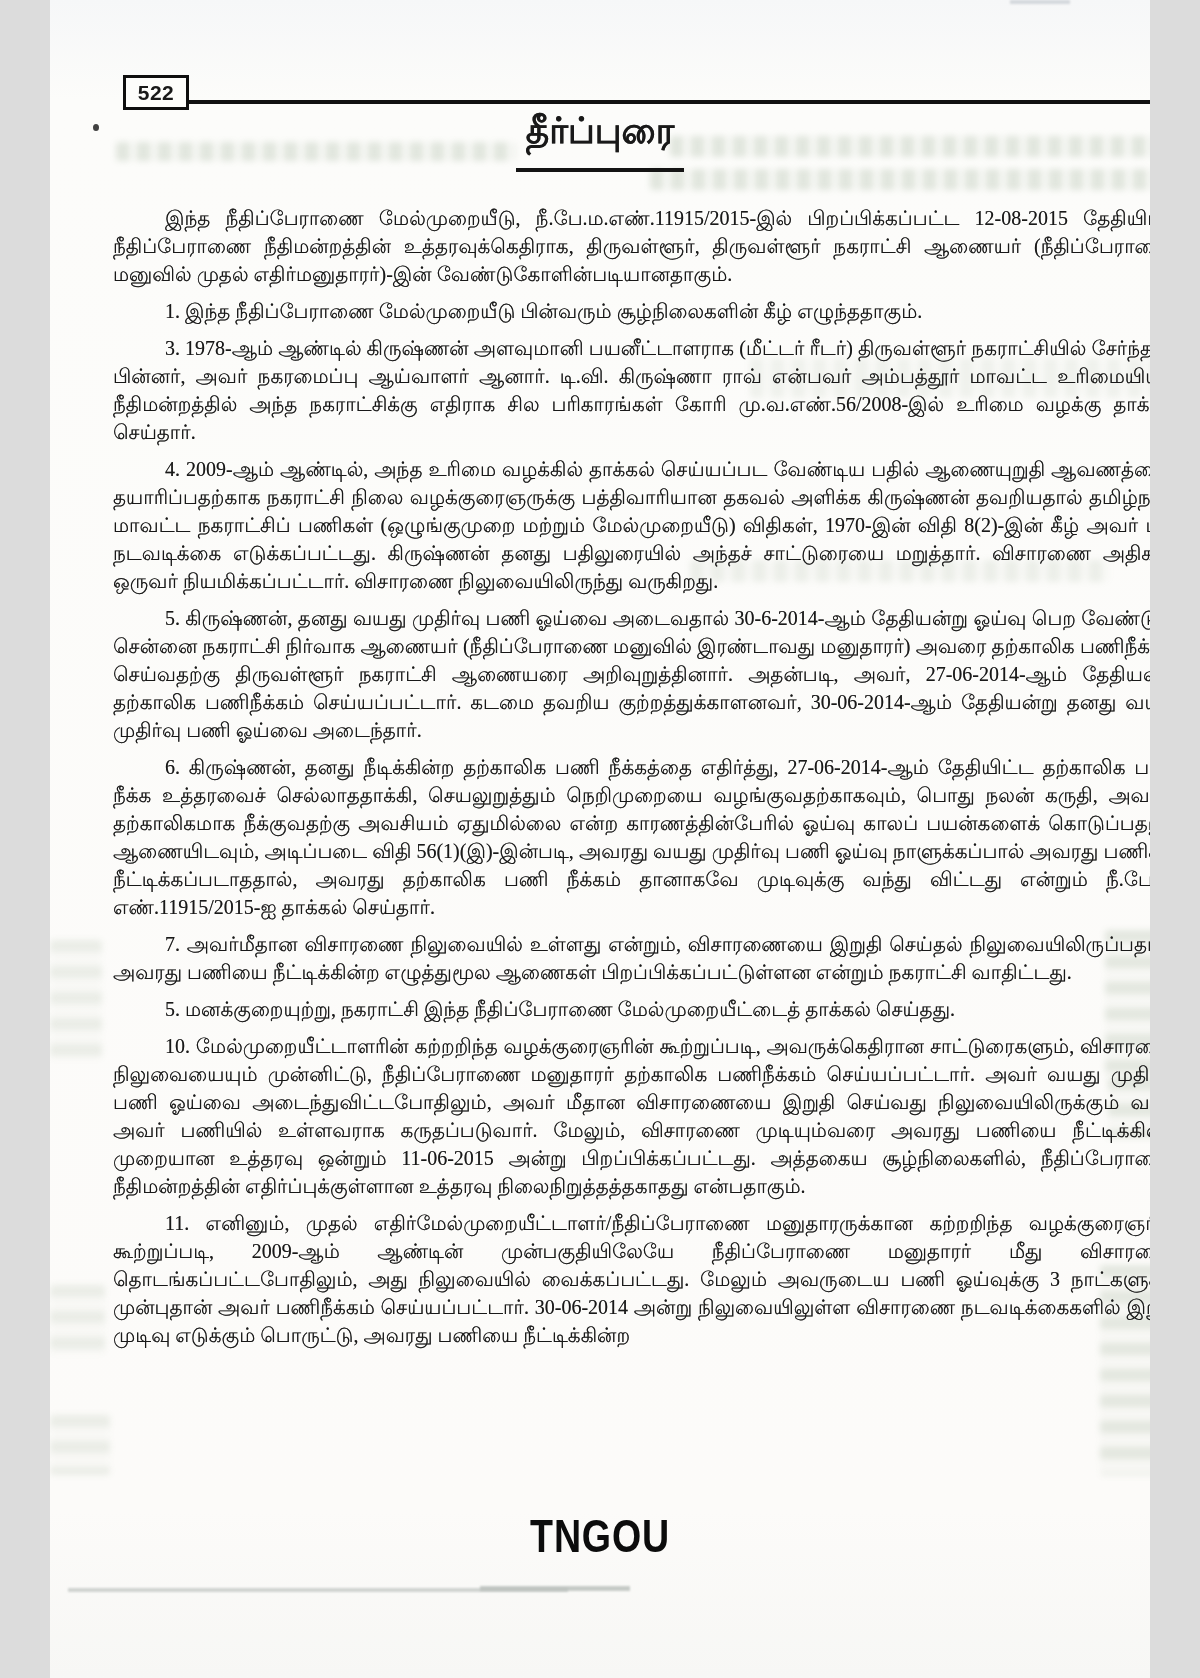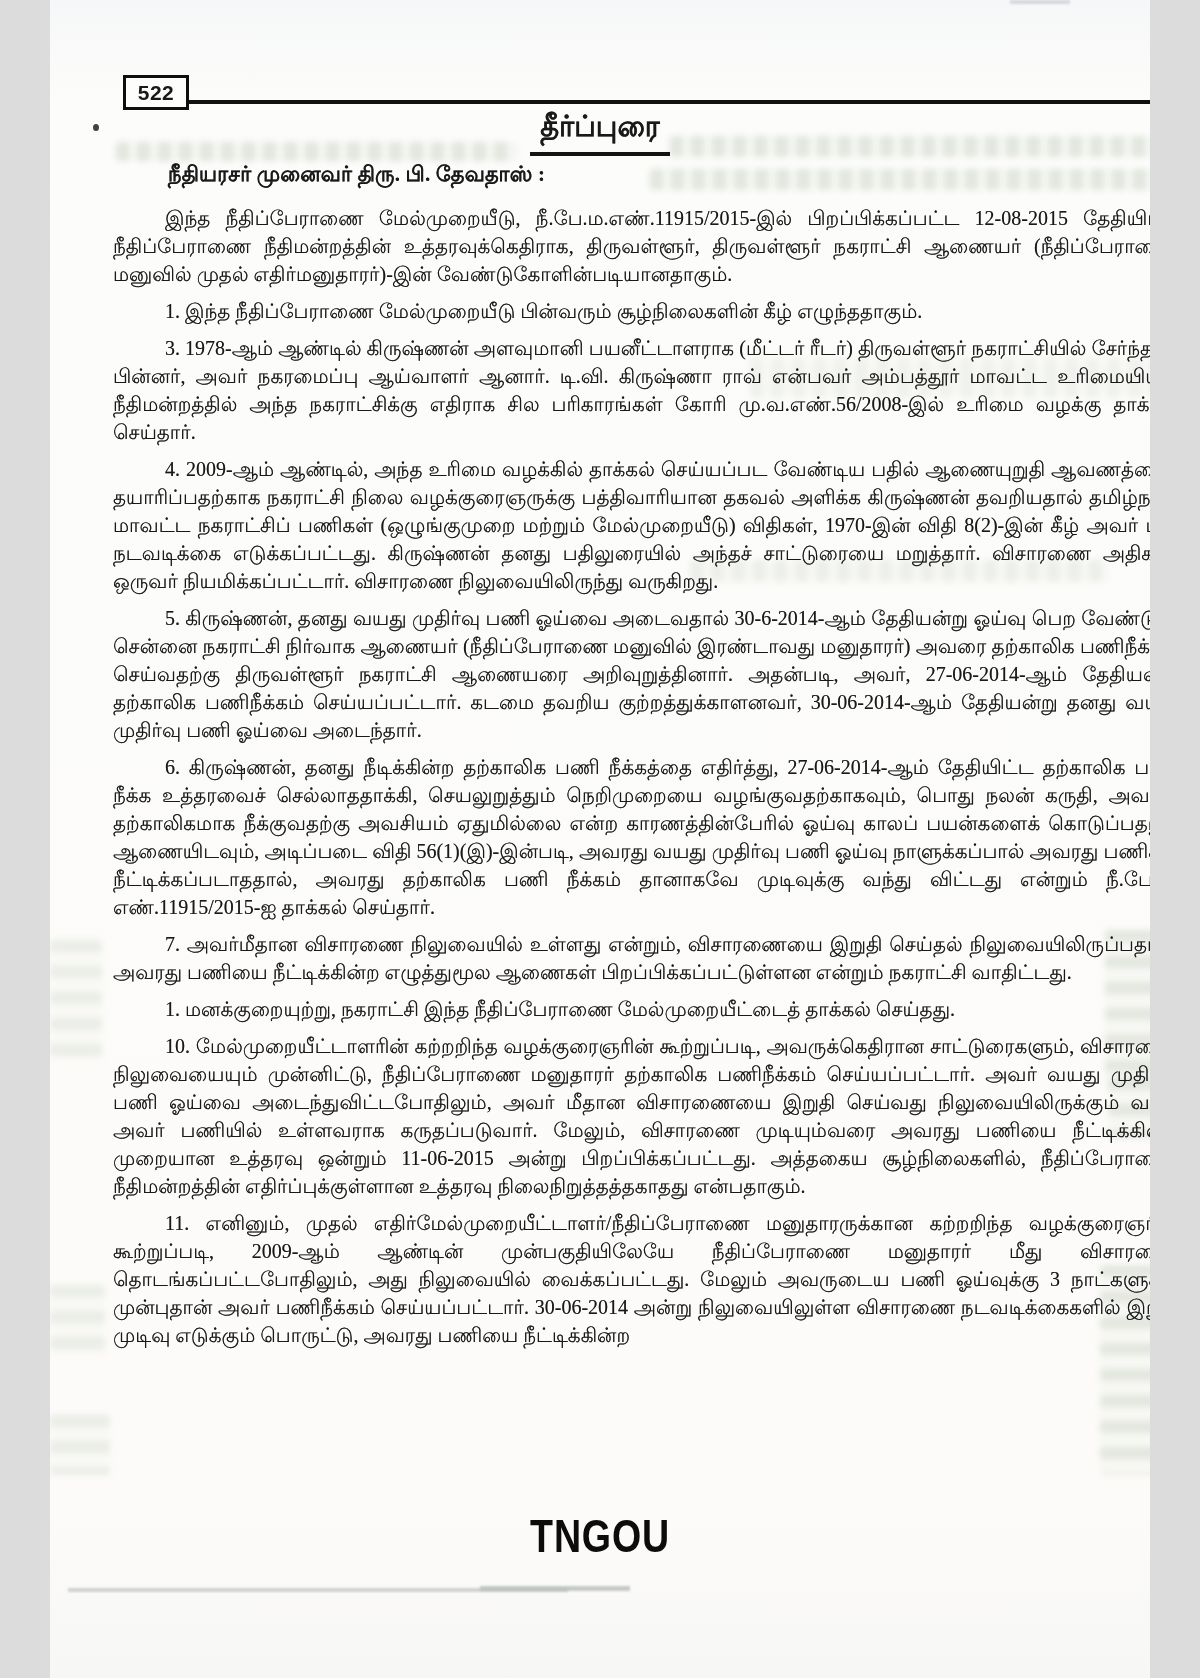--- a/index.html
+++ b/index.html
@@ -32,22 +32,22 @@
     z-index:4;
   }
 
   
   .title-wrap {
     position:absolute; left:0; top:110px; width:100%;
     text-align:center; z-index:3;
   }
   .title-wrap span {
     display:inline-block;
-    font-size:29px; font-weight:700;
-    padding:0 10px 5px 10px;
+    font-size:36px; font-weight:700;
+    padding:0 10px 12px 10px;
     border-bottom:4px solid #141414;
     text-shadow:0 0 .6px rgba(0,0,0,.6);
   }
 
   
   .judge {
     position:absolute; left:118px; top:162px;
     font-size:21px; font-weight:700; letter-spacing:.2px;
     text-shadow:0 0 .5px rgba(0,0,0,.55);
     z-index:3;
@@ -141,30 +141,29 @@
   <div class="pagenum">
     <span>522</span>
   </div>
 
   <div class="toprule"></div>
 
   <div class="title-wrap">
     <span>தீர்ப்புரை</span>
   </div>
 
-  <div class="judge">நீதியரசர் முனைவர் திரு. பி. தேவதாஸ் :</div>
 
   <div class="bodytext">
     <p>இந்த நீதிப்பேராணை மேல்முறையீடு, நீ.பே.ம.எண்.11915/2015-இல் பிறப்பிக்கப்பட்ட 12-08-2015 தேதியிட்ட நீதிப்பேராணை நீதிமன்றத்தின் உத்தரவுக்கெதிராக, திருவள்ளூர், திருவள்ளூர் நகராட்சி ஆணையர் (நீதிப்பேராணை மனுவில் முதல் எதிர்மனுதாரர்)-இன் வேண்டுகோளின்படியானதாகும்.</p>
     <p>1. இந்த நீதிப்பேராணை மேல்முறையீடு பின்வரும் சூழ்நிலைகளின் கீழ் எழுந்ததாகும்.</p>
     <p>3. 1978-ஆம் ஆண்டில் கிருஷ்ணன் அளவுமானி பயனீட்டாளராக (மீட்டர் ரீடர்) திருவள்ளூர் நகராட்சியில் சேர்ந்தார். பின்னர், அவர் நகரமைப்பு ஆய்வாளர் ஆனார். டி.வி. கிருஷ்ணா ராவ் என்பவர் அம்பத்தூர் மாவட்ட உரிமையியல் நீதிமன்றத்தில் அந்த நகராட்சிக்கு எதிராக சில பரிகாரங்கள் கோரி மு.வ.எண்.56/2008-இல் உரிமை வழக்கு தாக்கல் செய்தார்.</p>
     <p>4. 2009-ஆம் ஆண்டில், அந்த உரிமை வழக்கில் தாக்கல் செய்யப்பட வேண்டிய பதில் ஆணையுறுதி ஆவணத்தைத் தயாரிப்பதற்காக நகராட்சி நிலை வழக்குரைஞருக்கு பத்திவாரியான தகவல் அளிக்க கிருஷ்ணன் தவறியதால் தமிழ்நாடு மாவட்ட நகராட்சிப் பணிகள் (ஒழுங்குமுறை மற்றும் மேல்முறையீடு) விதிகள், 1970-இன் விதி 8(2)-இன் கீழ் அவர் மீது நடவடிக்கை எடுக்கப்பட்டது. கிருஷ்ணன் தனது பதிலுரையில் அந்தச் சாட்டுரையை மறுத்தார். விசாரணை அதிகாரி ஒருவர் நியமிக்கப்பட்டார். விசாரணை நிலுவையிலிருந்து வருகிறது.</p>
     <p>5. கிருஷ்ணன், தனது வயது முதிர்வு பணி ஓய்வை அடைவதால் 30-6-2014-ஆம் தேதியன்று ஓய்வு பெற வேண்டும். சென்னை நகராட்சி நிர்வாக ஆணையர் (நீதிப்பேராணை மனுவில் இரண்டாவது மனுதாரர்) அவரை தற்காலிக பணிநீக்கம் செய்வதற்கு திருவள்ளூர் நகராட்சி ஆணையரை அறிவுறுத்தினார். அதன்படி, அவர், 27-06-2014-ஆம் தேதியன்று தற்காலிக பணிநீக்கம் செய்யப்பட்டார். கடமை தவறிய குற்றத்துக்காளனவர், 30-06-2014-ஆம் தேதியன்று தனது வயது முதிர்வு பணி ஓய்வை அடைந்தார்.</p>
     <p>6. கிருஷ்ணன், தனது நீடிக்கின்ற தற்காலிக பணி நீக்கத்தை எதிர்த்து, 27-06-2014-ஆம் தேதியிட்ட தற்காலிக பணி நீக்க உத்தரவைச் செல்லாததாக்கி, செயலுறுத்தும் நெறிமுறையை வழங்குவதற்காகவும், பொது நலன் கருதி, அவரை தற்காலிகமாக நீக்குவதற்கு அவசியம் ஏதுமில்லை என்ற காரணத்தின்பேரில் ஓய்வு காலப் பயன்களைக் கொடுப்பதற்கு ஆணையிடவும், அடிப்படை விதி 56(1)(இ)-இன்படி, அவரது வயது முதிர்வு பணி ஓய்வு நாளுக்கப்பால் அவரது பணிகள் நீட்டிக்கப்படாததால், அவரது தற்காலிக பணி நீக்கம் தானாகவே முடிவுக்கு வந்து விட்டது என்றும் நீ.பே.ம. எண்.11915/2015-ஐ தாக்கல் செய்தார்.</p>
     <p>7. அவர்மீதான விசாரணை நிலுவையில் உள்ளது என்றும், விசாரணையை இறுதி செய்தல் நிலுவையிலிருப்பதால், அவரது பணியை நீட்டிக்கின்ற எழுத்துமூல ஆணைகள் பிறப்பிக்கப்பட்டுள்ளன என்றும் நகராட்சி வாதிட்டது.</p>
-    <p>1. மனக்குறையுற்று, நகராட்சி இந்த நீதிப்பேராணை மேல்முறையீட்டைத் தாக்கல் செய்தது.</p>
+    <p>5. மனக்குறையுற்று, நகராட்சி இந்த நீதிப்பேராணை மேல்முறையீட்டைத் தாக்கல் செய்தது.</p>
     <p>10. மேல்முறையீட்டாளரின் கற்றறிந்த வழக்குரைஞரின் கூற்றுப்படி, அவருக்கெதிரான சாட்டுரைகளும், விசாரணை நிலுவையையும் முன்னிட்டு, நீதிப்பேராணை மனுதாரர் தற்காலிக பணிநீக்கம் செய்யப்பட்டார். அவர் வயது முதிர்வு பணி ஓய்வை அடைந்துவிட்டபோதிலும், அவர் மீதான விசாரணையை இறுதி செய்வது நிலுவையிலிருக்கும் வரை அவர் பணியில் உள்ளவராக கருதப்படுவார். மேலும், விசாரணை முடியும்வரை அவரது பணியை நீட்டிக்கின்ற முறையான உத்தரவு ஒன்றும் 11-06-2015 அன்று பிறப்பிக்கப்பட்டது. அத்தகைய சூழ்நிலைகளில், நீதிப்பேராணை நீதிமன்றத்தின் எதிர்ப்புக்குள்ளான உத்தரவு நிலைநிறுத்தத்தகாதது என்பதாகும்.</p>
     <p>11. எனினும், முதல் எதிர்மேல்முறையீட்டாளர்/நீதிப்பேராணை மனுதாரருக்கான கற்றறிந்த வழக்குரைஞரின் கூற்றுப்படி, 2009-ஆம் ஆண்டின் முன்பகுதியிலேயே நீதிப்பேராணை மனுதாரர் மீது விசாரணை தொடங்கப்பட்டபோதிலும், அது நிலுவையில் வைக்கப்பட்டது. மேலும் அவருடைய பணி ஓய்வுக்கு 3 நாட்களுக்கு முன்புதான் அவர் பணிநீக்கம் செய்யப்பட்டார். 30-06-2014 அன்று நிலுவையிலுள்ள விசாரணை நடவடிக்கைகளில் இறுதி முடிவு எடுக்கும் பொருட்டு, அவரது பணியை நீட்டிக்கின்ற</p>
   </div>
 
   <div class="watermark">TNGOU</div>
 
 </div>
 
 </body></html>

